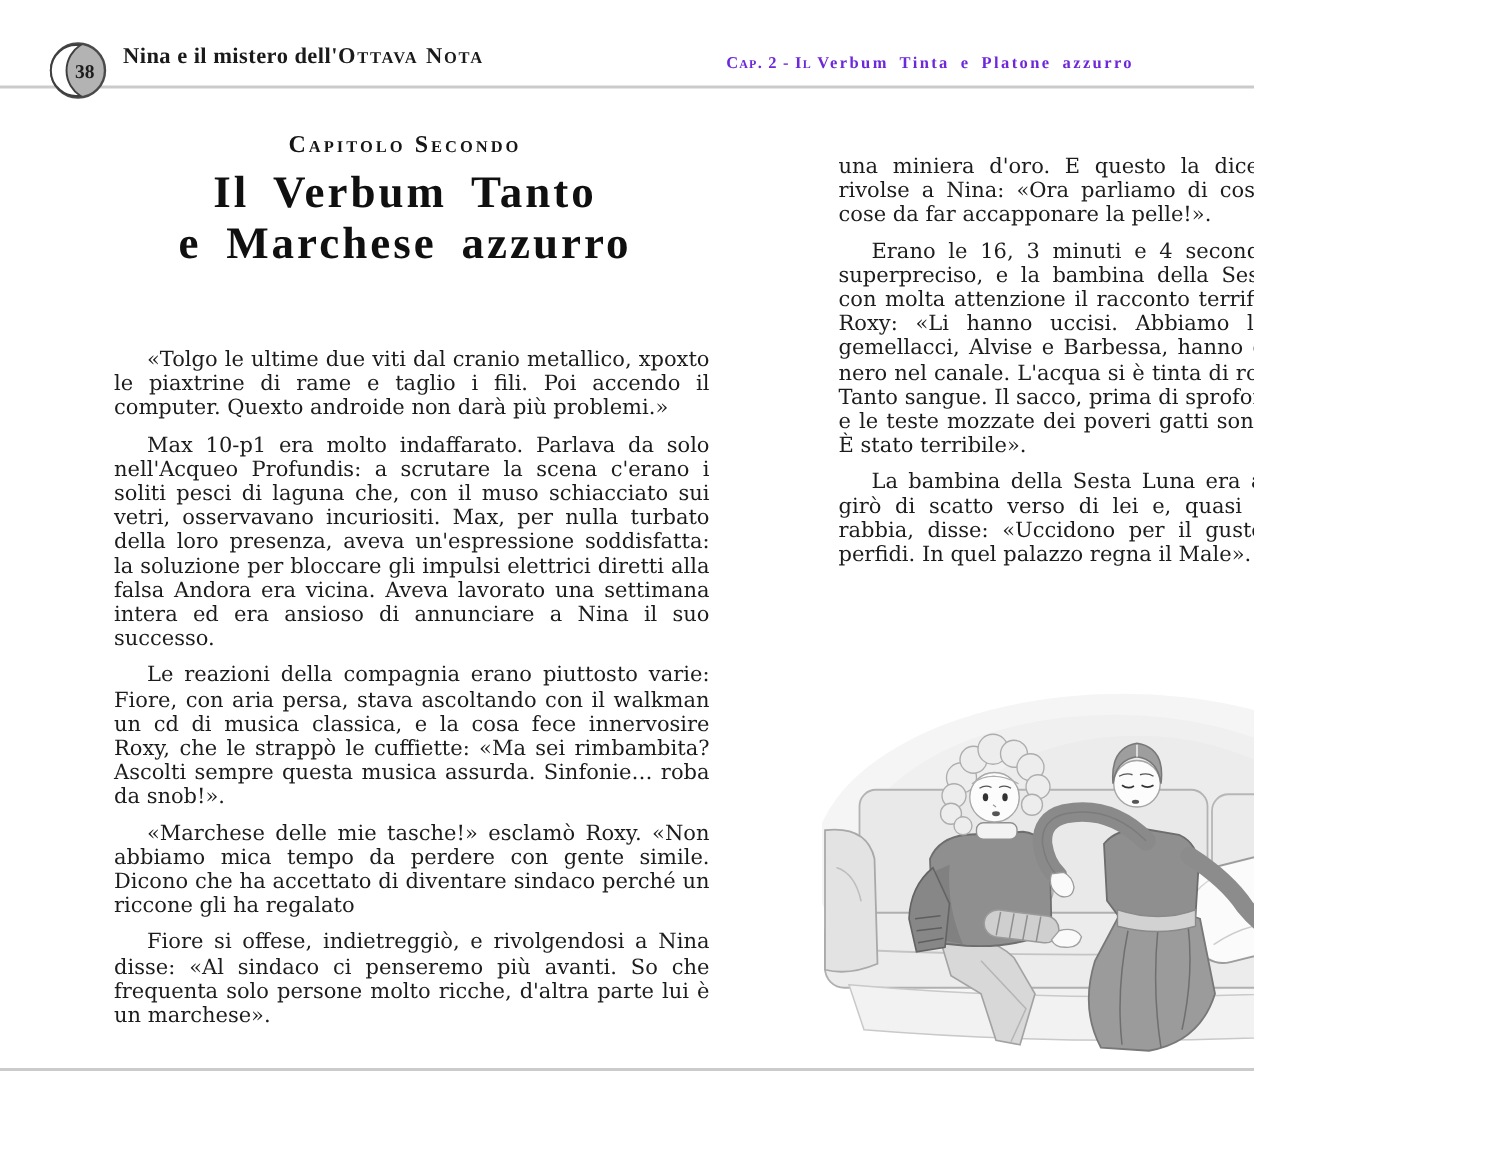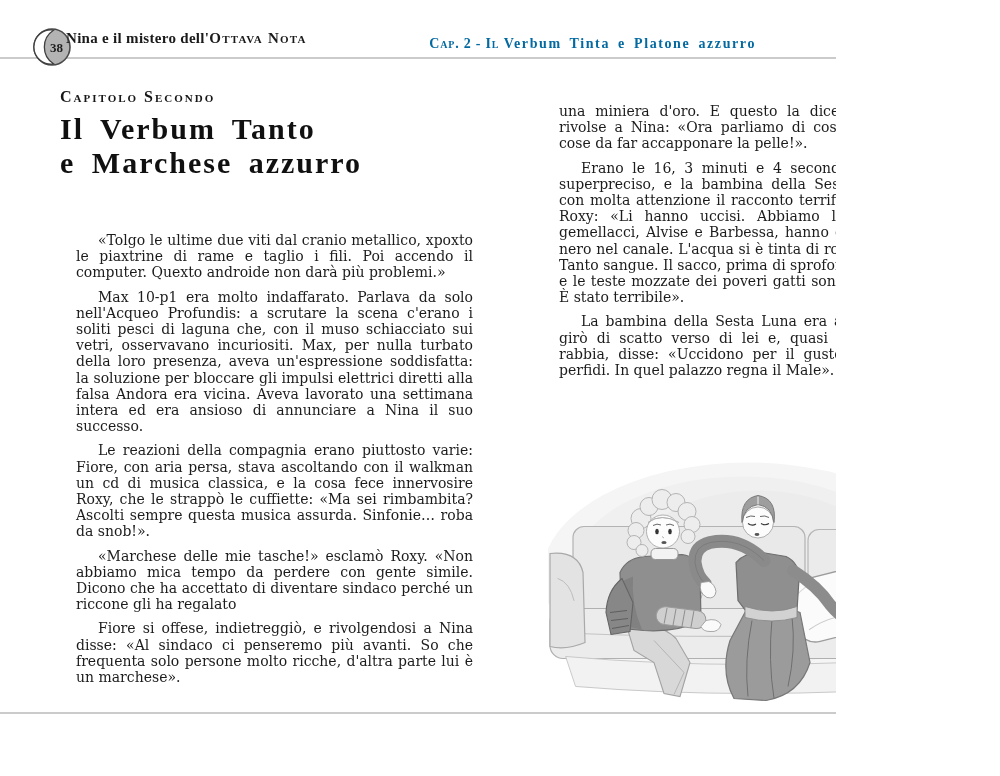--- a/index.html
+++ b/index.html
@@ -13,37 +13,38 @@
   }
   .rule{position:absolute;left:0;width:1000px;height:2px;background:#cbcbcb;}
   .rule-top{top:57px;}
   .rule-bottom{top:712px;}
 
   .badge{position:absolute;width:40px;height:40px;}
   .badge-left{left:32px;top:27px;}
   .badge-right{left:926px;top:27px;}
 
   .hdr-left{
-    position:absolute;left:66px;top:30px;
+    position:absolute;left:82px;top:30px;
     font-family:"Liberation Serif", serif;
     font-weight:700;font-size:15px;color:#1a1a1a;
     letter-spacing:.3px;white-space:nowrap;
   }
   .hdr-left .caps{font-variant:small-caps;letter-spacing:1.2px;}
   .hdr-right{
     position:absolute;right:80px;top:36px;
     font-family:"Liberation Serif", serif;
-    font-weight:700;font-size:14px;color:#0369a1;
+    font-weight:700;font-size:11px;color:#6d28d9;
     letter-spacing:.8px;white-space:nowrap;text-align:right;
   }
   .hdr-right .caps{font-variant:small-caps;}
   .hdr-right .fancy{letter-spacing:1.6px;word-spacing:3px;}
 
   .chapter-head{
     position:absolute;left:60px;top:88px;width:420px;
+    text-align:center;
   }
   .chapter-label{
     font-family:"Liberation Serif", serif;
     font-variant:small-caps;font-weight:700;
     font-size:16px;letter-spacing:2px;color:#161616;
   }
   .chapter-title{
     margin-top:6px;
     font-family:"Liberation Serif", serif;
     font-weight:700;font-size:30px;line-height:34px;

